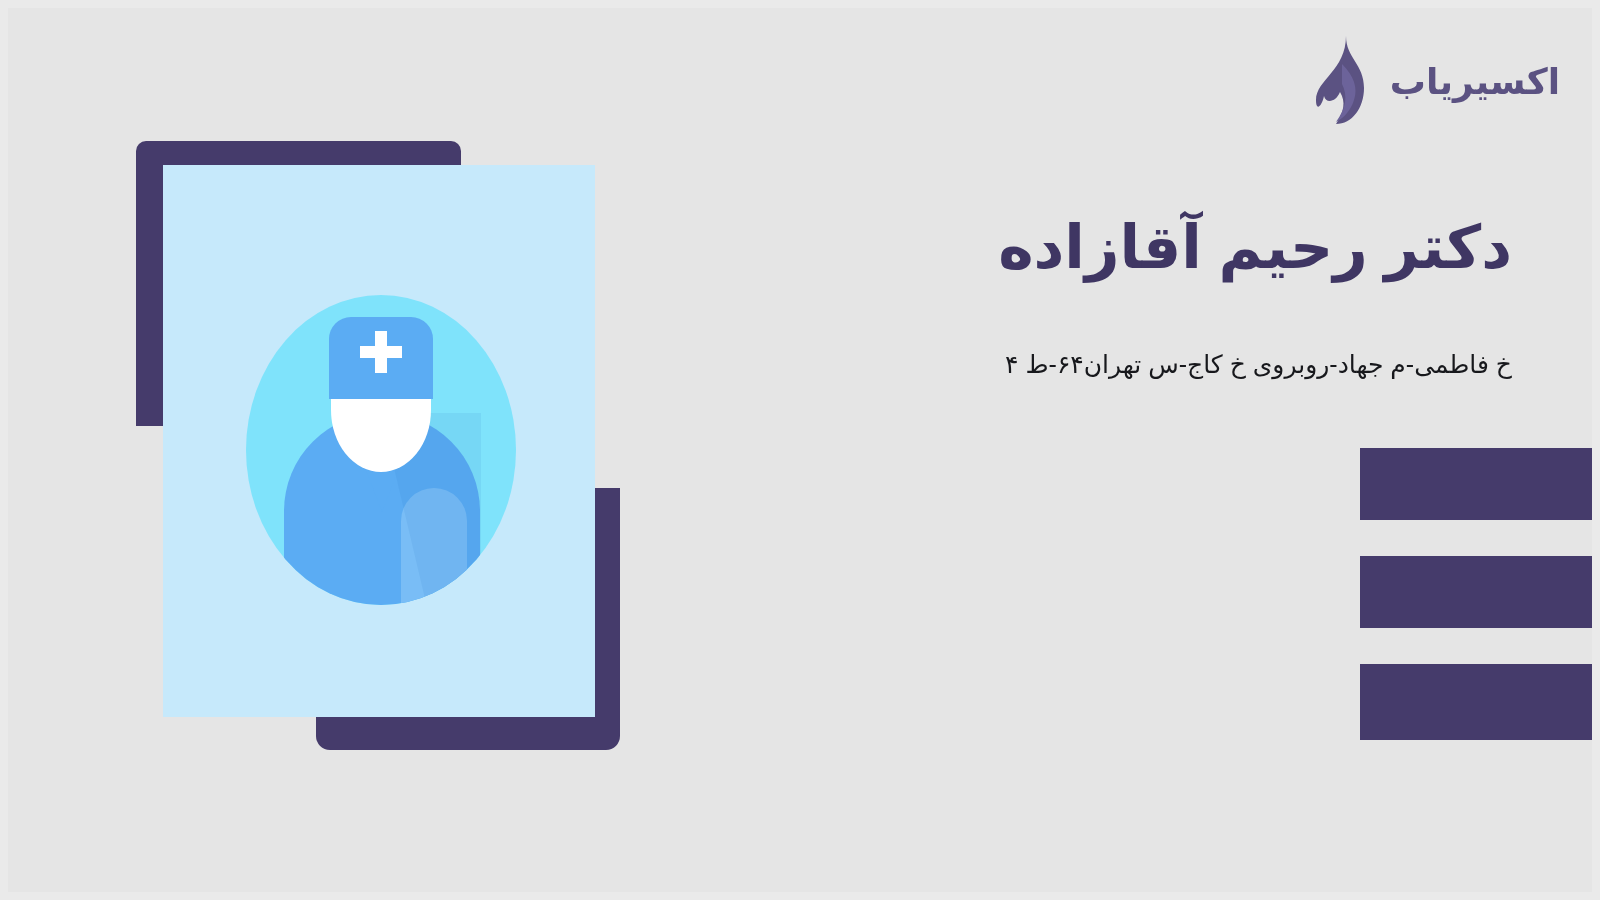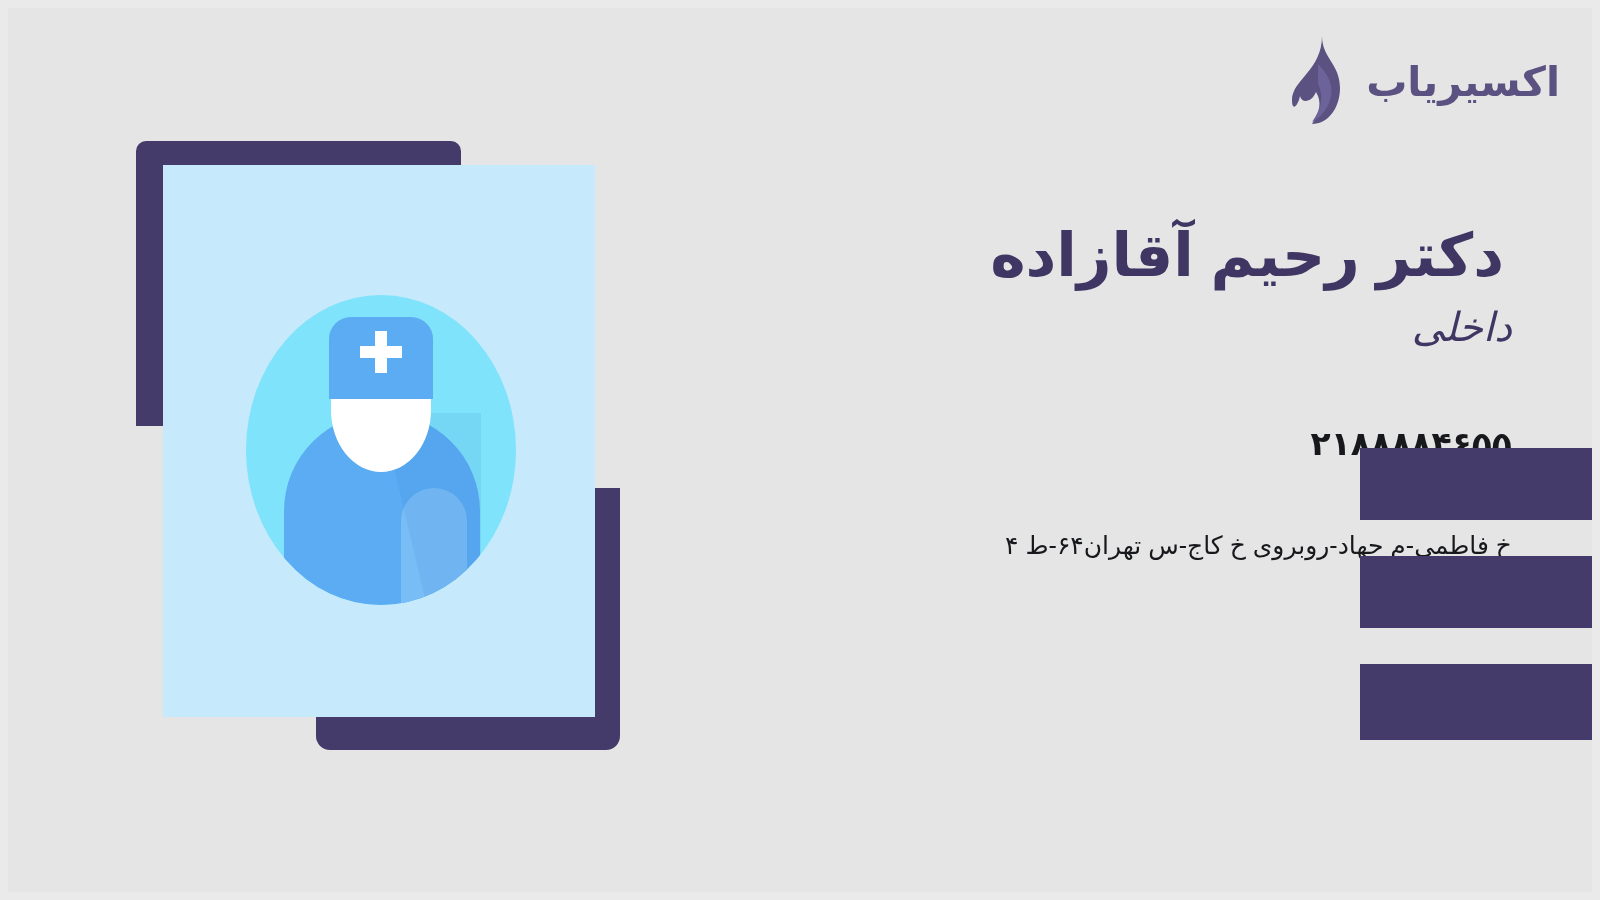--- a/index.html
+++ b/index.html
@@ -179,21 +179,21 @@
   .brand {
     position: absolute;
     right: 32px;
     top: 26px;
     display: flex;
     align-items: center;
     gap: 14px;
   }
 
   .brand-name {
-    font-size: 41px;
+    font-size: 36px;
     font-weight: bold;
     color: #5b5282;
     letter-spacing: 1px;
     white-space: nowrap;
   }
 
   .brand-mark {
     width: 74px;
     height: 96px;
   }
@@ -205,21 +205,21 @@
     top: 205px;
     width: 760px;
     text-align: left;
   }
 
   .doctor-name {
     font-size: 60px;
     font-weight: bold;
     color: #3f3663;
     line-height: 1.15;
-    margin: 8px;
+    margin: 0;
     white-space: nowrap;
     text-align: right;
   }
 
   .specialty {
     font-size: 40px;
     color: #3f3663;
     font-style: italic;
     font-family: "DejaVu Serif", "Liberation Serif", serif;
     margin: 14px 0 0 0;
@@ -287,22 +287,20 @@
     <span class="brand-mark">
       <svg viewBox="0 0 74 96" width="74" height="96" aria-hidden="true">
         <path d="M44 2 C44 24 62 30 62 54 C62 74 50 90 34 90 C42 78 44 68 38 58 C34 68 24 70 22 62 C20 72 14 78 14 66 C14 46 44 36 44 2 Z" fill="#5b5282"></path>
         <path d="M40 30 C52 42 56 54 52 66 C49 76 42 84 34 88 C44 74 46 62 40 50 Z" fill="#6c639a"></path>
       </svg>
     </span>
   </div>
 
   <div class="info">
     <h1 class="doctor-name">دکتر رحیم آقازاده</h1>
-    <div class="specialty">داخلی</div>
-    <div class="phone">۲۱۸۸۸۸۴۶۵۵</div>
     <div class="address">خ فاطمی-م جهاد-روبروی خ کاج-س تهران۶۴-ط ۴</div>
   </div>
 
   <div class="bar bar-1"></div>
   <div class="bar bar-2"></div>
   <div class="bar bar-3"></div>
 
 </div>
 
 </body></html>

